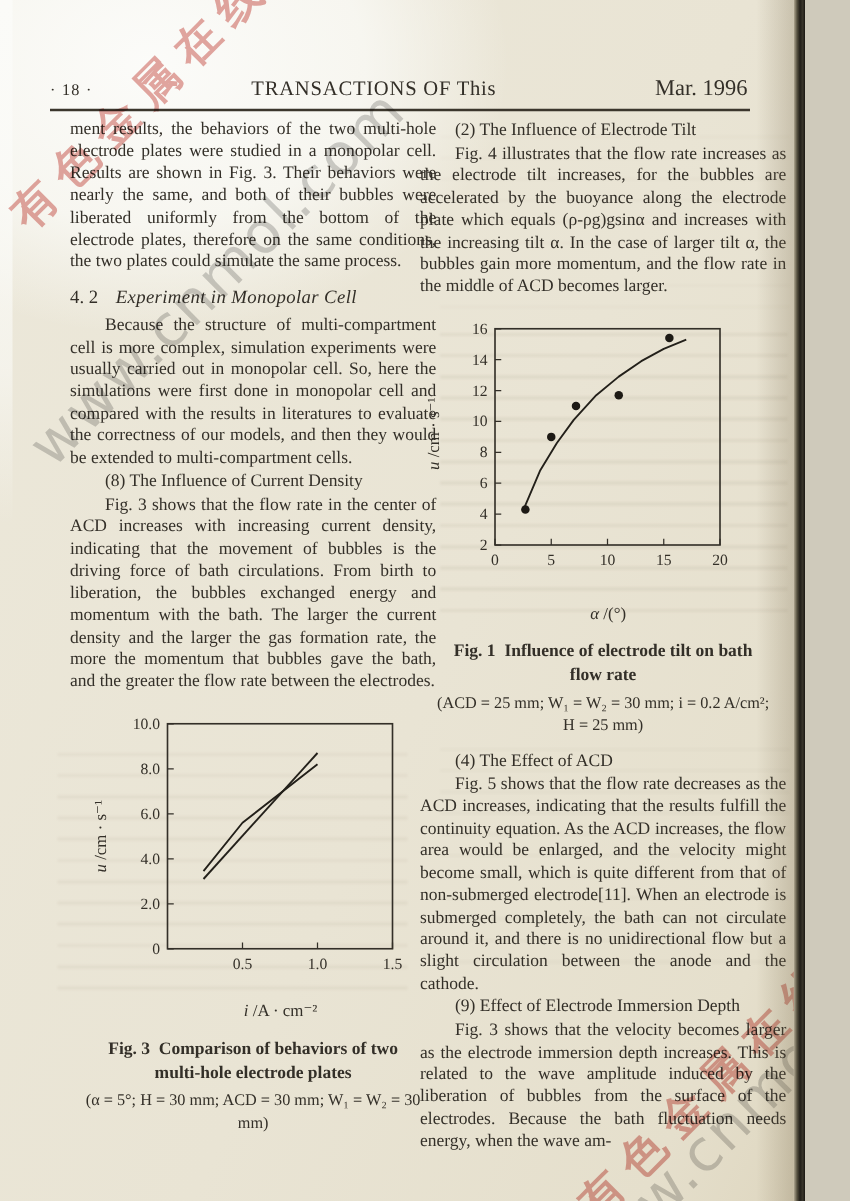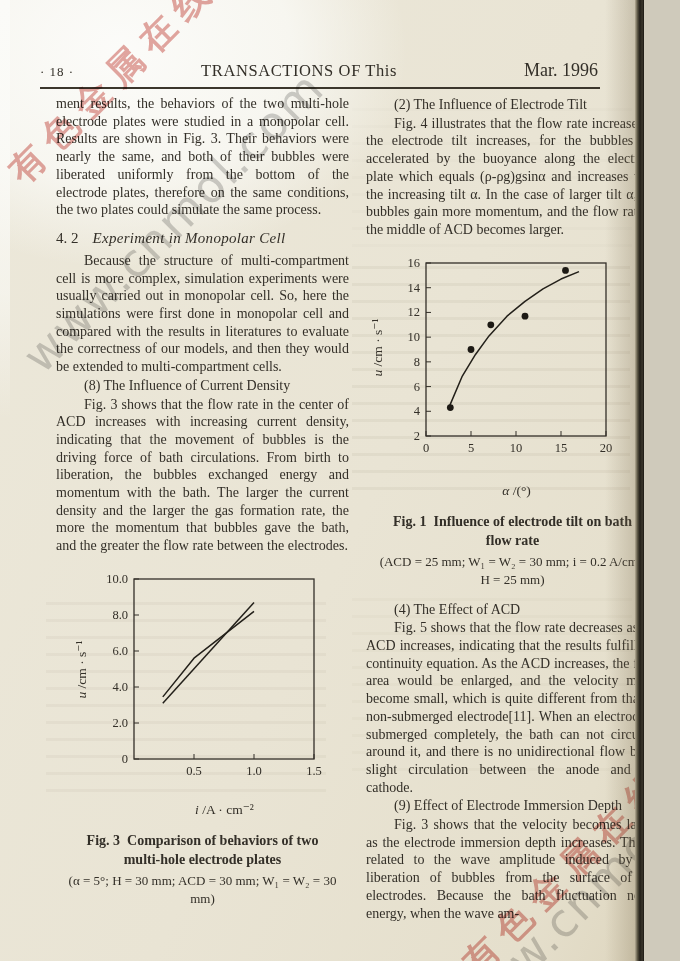--- a/index.html
+++ b/index.html
@@ -31,21 +31,21 @@
   .wm-domain{font-size:46px;letter-spacing:2px;color:rgba(138,138,138,.4);}
   
   header{position:absolute;left:40px;right:46px;top:60px;display:flex;justify-content:space-between;align-items:baseline;z-index:3;}
   .pagenum{font-size:13px;letter-spacing:1px;}
   .journal{font-size:16.5px;letter-spacing:.6px;}
   .issue{font-size:18px;}
   .rule{position:absolute;left:40px;right:44px;top:87px;height:2px;background:#3b362c;z-index:3;}
   
   .col{position:absolute;top:95px;width:293px;z-index:3;}
   .col-left{left:56px;}
-  .col-right{left:366px;}
+  .col-right{left:336px;}
   p{margin:0;font-size:14px;line-height:17.7px;text-align:justify;text-indent:2em;}
   p.noindent{text-indent:0;}
   h2.section{margin:10px 0 4px;font-size:15px;font-weight:400;line-height:19px;}
   h2.section .secnum{margin-right:14px;}
   h2.section em{letter-spacing:.3px;}
   p.subhead{text-align:left;margin:1px 0;}
   
   figure.chart-fig{margin:12px 0 0;position:relative;width:293px;}
   figure.chart-fig svg{display:block;}
   .ylabel{position:absolute;font-size:13.5px;white-space:nowrap;transform:rotate(-90deg);transform-origin:center;}

